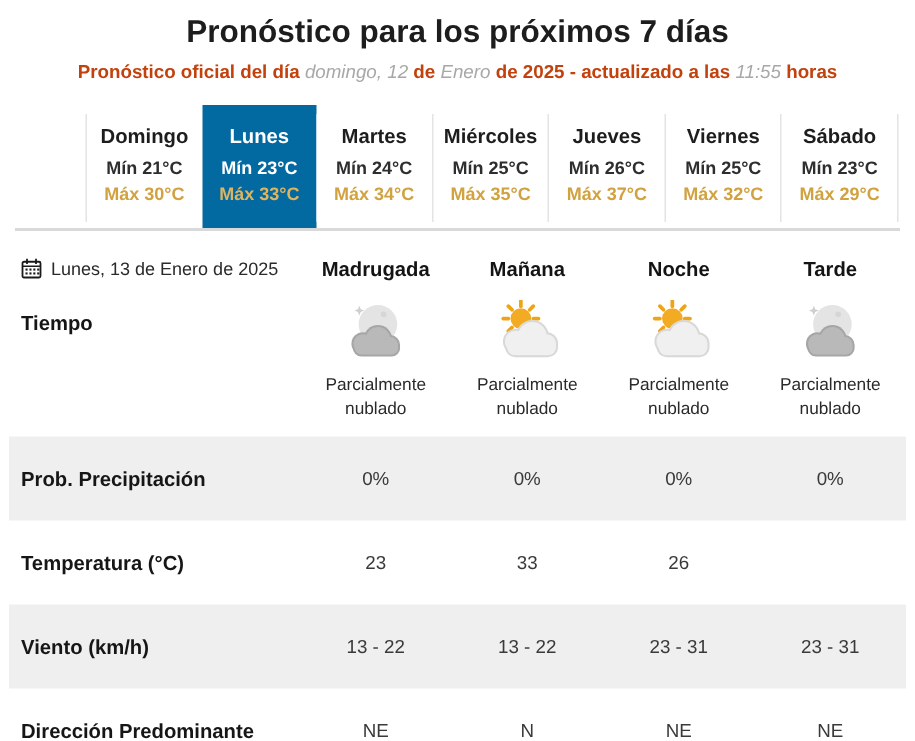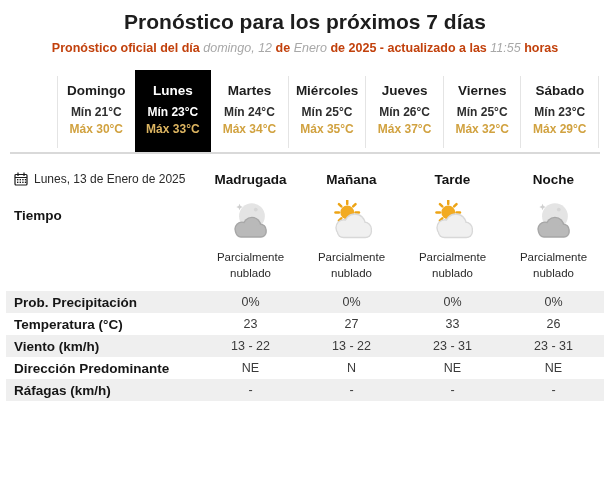--- a/index.html
+++ b/index.html
@@ -26,21 +26,21 @@
   }
   .tab{
     flex:1;text-align:center;padding-top:7px;background:#fff;
     border-left:1px solid #e4e4e4;cursor:pointer;box-sizing:border-box;
   }
   .tab:last-child{border-right:1px solid #e4e4e4;}
   .tab .day{font-size:13.5px;font-weight:700;color:#1d1d1d;}
   .tab .min{margin-top:7px;font-size:12px;font-weight:700;color:#2e2e2e;}
   .tab .max{margin-top:3px;font-size:12px;font-weight:700;color:#d1a240;}
   .tab.selected{
-    background:#000000;border-left:none;
+    background:#0369a1;border-left:none;
     margin-top:-6px;margin-bottom:-4px;padding-top:13px;
   }
   .tab.selected + .tab{border-left:none;}
   .tab.selected .day,.tab.selected .min{color:#ffffff;}
   .tab.selected .max{color:#ddb561;}
   .tabs-divider{height:2px;background:#d9d9d9;margin:4px 10px 0;}
 
   
   .g{display:grid;grid-template-columns:194px 1fr 1fr 1fr 1fr;align-items:center;}
   .meta{margin:12px 6px 0;height:26px;}
@@ -52,21 +52,21 @@
   .tiempo .rlabel{padding:12px 0 0 8px;}
   .rlabel{font-size:13.5px;font-weight:700;color:#161616;}
   .cond{text-align:center;}
   .wicon{height:50px;display:flex;align-items:center;justify-content:center;}
   .wicon svg{display:none;}
   .wicon[data-icon="moon-cloud"] .svg-moon-cloud{display:inline;}
   .wicon[data-icon="sun-cloud"] .svg-sun-cloud{display:inline;}
   .clabel{font-size:11.5px;color:#2a2a2a;line-height:1.4;width:92px;margin:3px auto 0;}
 
   .rows{margin:10px 6px 0;}
-  .row{height:22px;}
+  .row{height:56px;}
   .row.alt{background:#efefef;}
   .row .rlabel{padding-left:8px;}
   .val{text-align:center;font-size:12.5px;color:#3a3a3a;}
 </style>
 </head>
 <body>
 
 <div class="title">Pronóstico para los próximos 7 días</div>
 <div class="subtitle">
   <span class="sb-b">Pronóstico oficial del día</span>
@@ -132,22 +132,22 @@
         <rect x="3" y="9.6" width="1.4" height="1.4"></rect>
           <rect x="5.6" y="9.6" width="1.4" height="1.4"></rect>
         <rect x="8.2" y="9.6" width="1.4" height="1.4"></rect>
           <rect x="10.8" y="9.6" width="1.4" height="1.4"></rect>
       </g>
     </svg>
     <span>Lunes, 13 de Enero de 2025</span>
   </div>
   <div class="phead">Madrugada</div>
   <div class="phead">Mañana</div>
+  <div class="phead">Noche</div>
   <div class="phead">Tarde</div>
-  <div class="phead">Noche</div>
 </div>
 
 <div class="g tiempo">
   <div class="rlabel">Tiempo</div>
 
   <div class="cond">
     <div class="wicon" data-icon="moon-cloud">
       <svg class="svg-moon-cloud" width="46" height="42" viewBox="0 0 48 44">
         <circle cx="25" cy="17" r="13.5" fill="#e4e4e4"></circle>
         <circle cx="29" cy="10" r="2" fill="#d6d6d6"></circle>
@@ -263,21 +263,20 @@
   <div class="g row alt">
     <div class="rlabel">Prob. Precipitación</div>
     <div class="val">0%</div>
     <div class="val">0%</div>
     <div class="val">0%</div>
     <div class="val">0%</div>
   </div>
   <div class="g row">
     <div class="rlabel">Temperatura (°C)</div>
     <div class="val">23</div>
-    <div class="val">27</div>
     <div class="val">33</div>
     <div class="val">26</div>
   </div>
   <div class="g row alt">
     <div class="rlabel">Viento (km/h)</div>
     <div class="val">13 - 22</div>
     <div class="val">13 - 22</div>
     <div class="val">23 - 31</div>
     <div class="val">23 - 31</div>
   </div>

